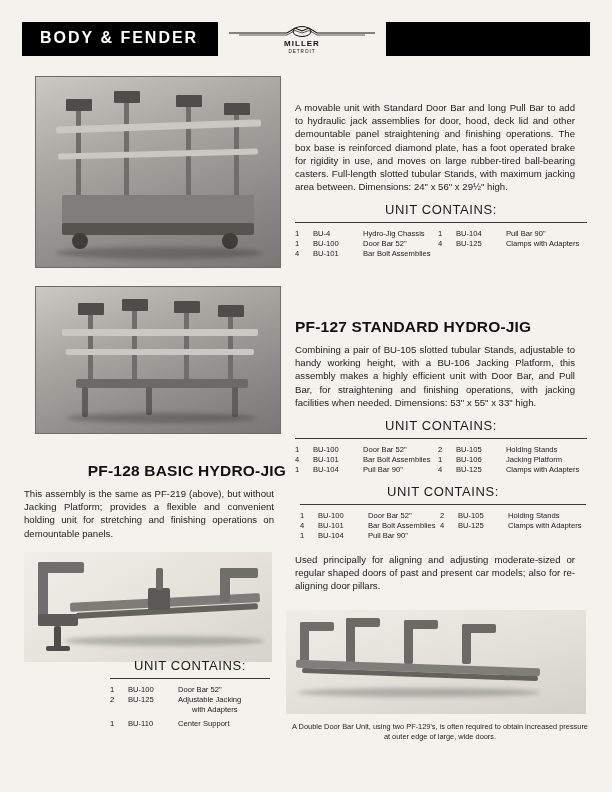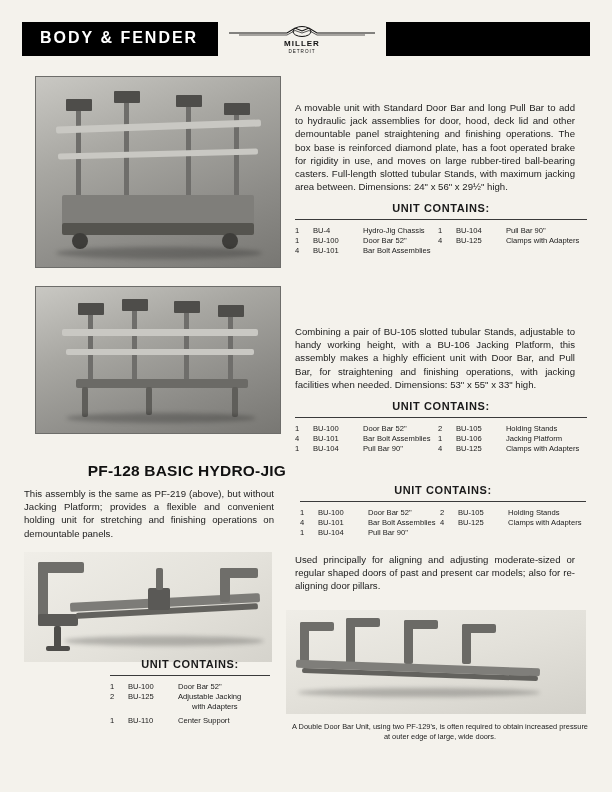--- a/index.html
+++ b/index.html
@@ -66,21 +66,21 @@
   
   h2.title{
     font-size:15.5px;font-weight:bold;margin:0;letter-spacing:.2px;
     color:#111;
   }
   p.body{
     font-size:9.6px;line-height:13.2px;margin:7px 12px 0 0;color:#1c1c1c;
     text-align:justify;
   }
   .uc-head{
-    text-align:center;font-size:11px;font-weight:bold;letter-spacing:.6px;
+    text-align:center;font-size:13px;font-weight:normal;letter-spacing:.6px;
     margin:9px 0 5px 0;
   }
   .uc-rule{
     height:1px;background:#3a3a3a;margin:0 0 5px 0;
   }
   table.uc{
     border-collapse:collapse;font-size:7.6px;width:100%;
   }
   table.uc td{
     padding:0.6px 4px 0.6px 0;vertical-align:top;white-space:nowrap;
@@ -188,20 +188,21 @@
     <div class="barL" style="left:30px;top:62px;width:188px;height:6px;"></div>
 
     <div class="bar" style="left:40px;top:92px;width:172px;height:9px;background:#6b6a66;"></div>
     <div class="bar" style="left:46px;top:100px;width:6px;height:30px;background:#5f5e5a;"></div>
     <div class="bar" style="left:196px;top:100px;width:6px;height:30px;background:#5f5e5a;"></div>
     <div class="bar" style="left:110px;top:100px;width:6px;height:28px;background:#5f5e5a;"></div>
     <div class="shadow" style="left:30px;top:126px;width:190px;height:10px;"></div>
   </div>
 
   <div class="sec" style="left:295px;top:318px;width:292px;">
+    <h2 class="title">PF-127 STANDARD HYDRO-JIG</h2>
     <p class="body">Combining a pair of BU-105 slotted tubular Stands, adjustable to handy working height, with a BU-106 Jacking Platform, this assembly makes a highly efficient unit with Door Bar, and Pull Bar, for straightening and finishing operations, with jacking facilities when needed. Dimensions: 53" x 55" x 33" high.</p>
     <div class="uc-head">UNIT CONTAINS:</div>
     <div class="uc-rule"></div>
     <table class="uc">
       <tbody>
           <tr>
         <td class="qty">1</td>
         <td class="code">BU-100</td>
         <td>Door Bar 52"</td>
         <td class="qty">2</td>

